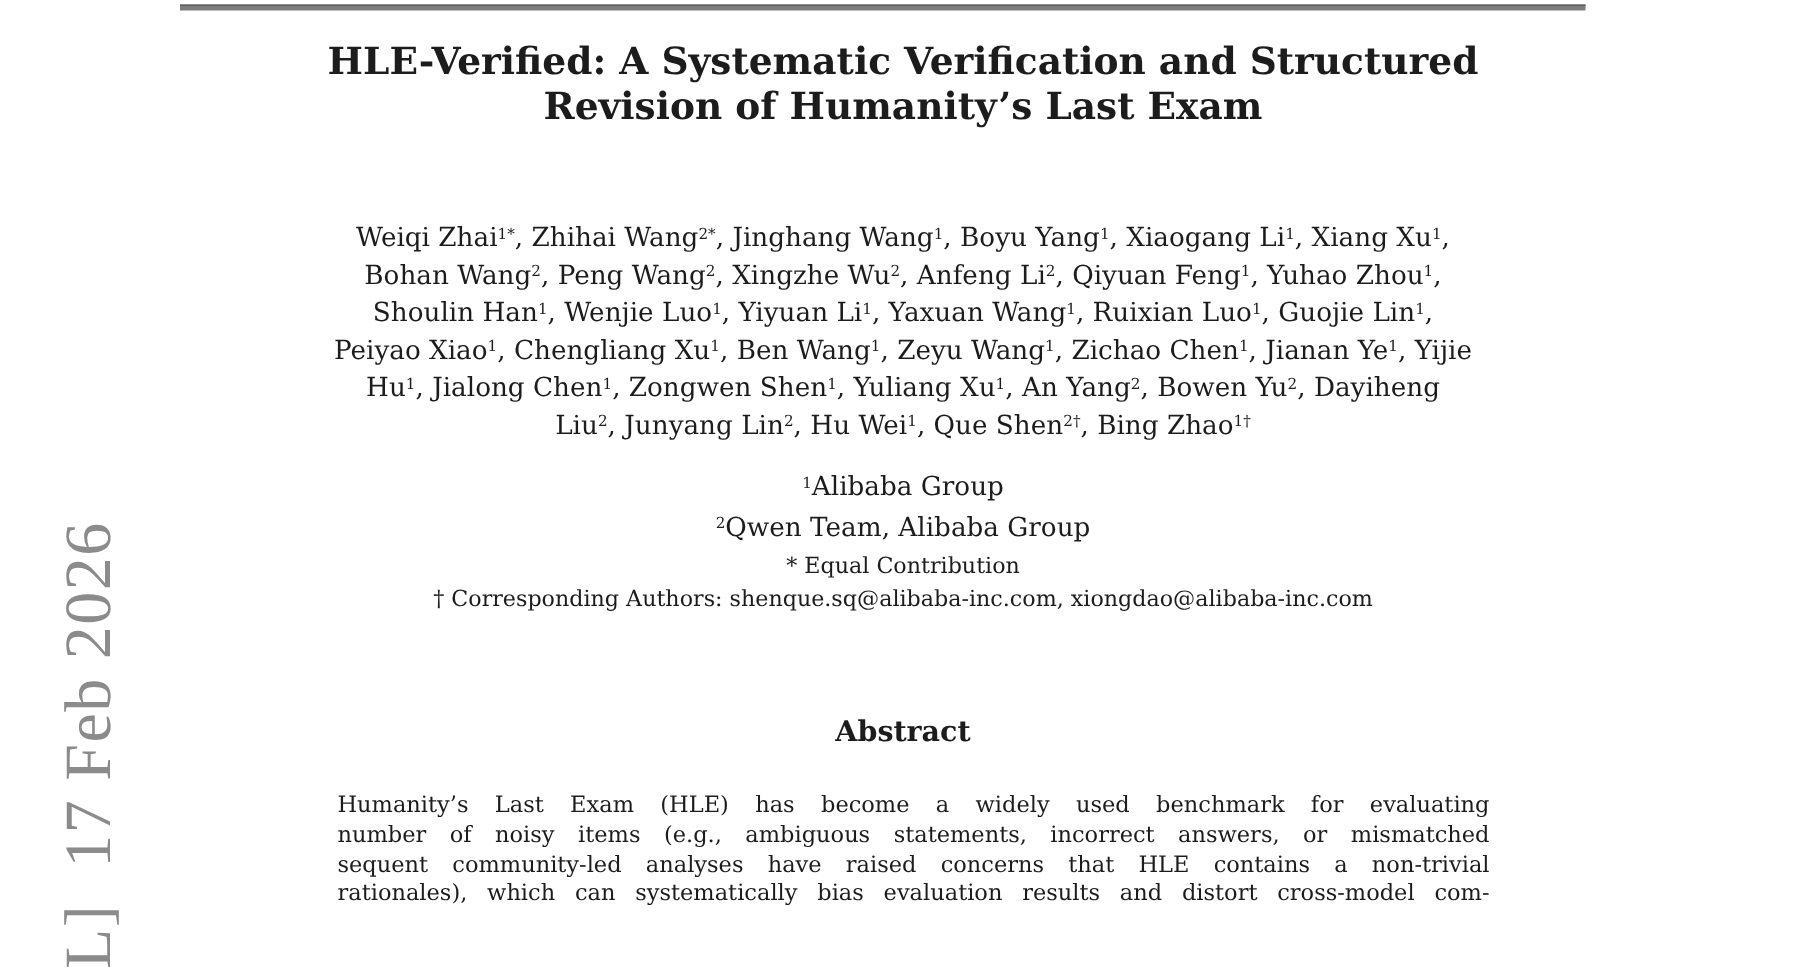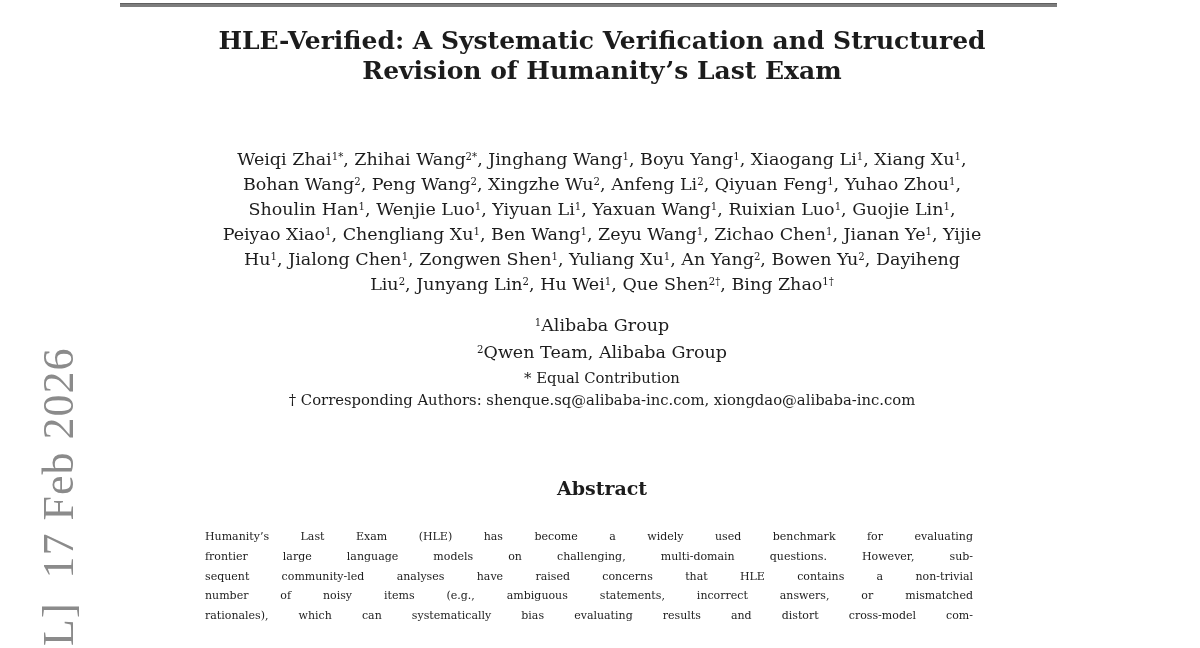--- a/index.html
+++ b/index.html
@@ -84,24 +84,24 @@
     left: 2px;
     top: 476px;
     width: 1200px;
     text-align: center;
     font-weight: bold;
     font-size: 19px;
     line-height: 24px;
   }
   .abstract {
     position: absolute;
-    left: 205px;
+    left: 225px;
     top: 527px;
     width: 768px;
-    font-size: 11px;
+    font-size: 15px;
     line-height: 19.8px;
   }
   .abs-line {
     text-align: justify;
     text-align-last: justify;
   }
   sup {
     font-size: 0.58em;
     line-height: 0;
     position: relative;
@@ -138,18 +138,17 @@
 
   <div class="notes">
       <div class="note-line">* Equal Contribution</div>
       <div class="note-line">† Corresponding Authors: shenque.sq@alibaba-inc.com, xiongdao@alibaba-inc.com</div>
     </div>
 
   <div class="abs-head">Abstract</div>
 
   <div class="abstract">
       <div class="abs-line">Humanity’s Last Exam (HLE) has become a widely used benchmark for evaluating</div>
-      <div class="abs-line">frontier large language models on challenging, multi-domain questions. However, sub-</div>
+      <div class="abs-line">number of noisy items (e.g., ambiguous statements, incorrect answers, or mismatched</div>
       <div class="abs-line">sequent community-led analyses have raised concerns that HLE contains a non-trivial</div>
-      <div class="abs-line">number of noisy items (e.g., ambiguous statements, incorrect answers, or mismatched</div>
-      <div class="abs-line">rationales), which can systematically bias evaluating results and distort cross-model com-</div>
+      <div class="abs-line">rationales), which can systematically bias evaluation results and distort cross-model com-</div>
     </div>
 </div>
 
 </body></html>

